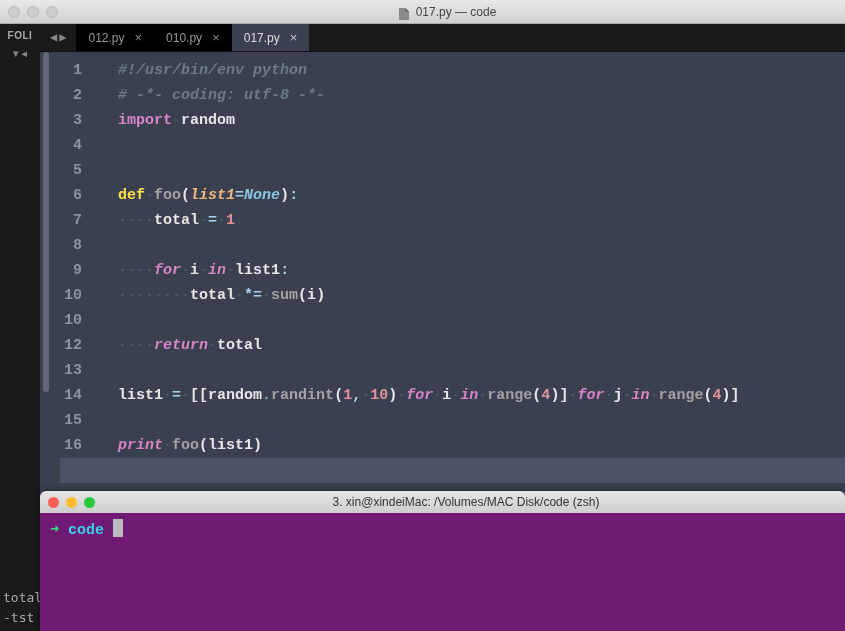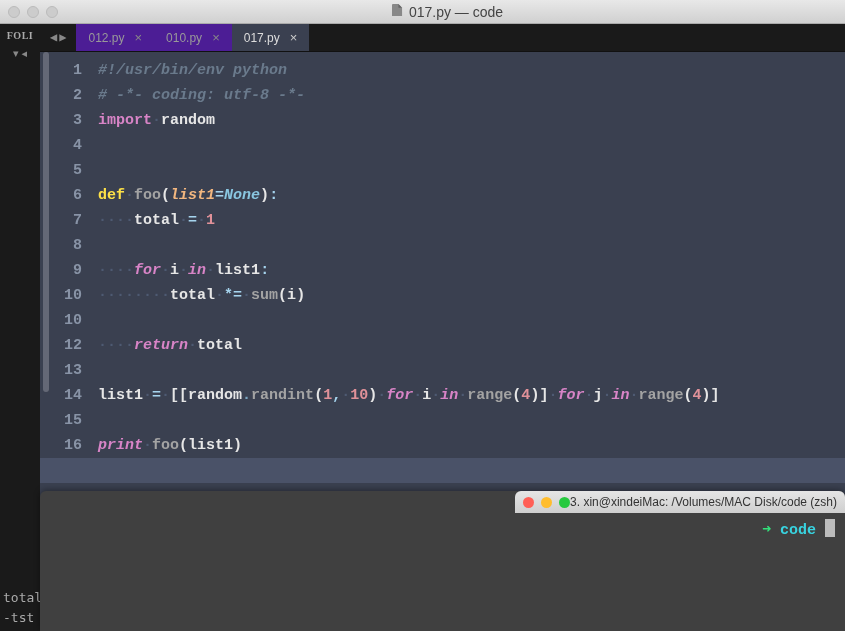--- a/index.html
+++ b/index.html
@@ -1,66 +1,66 @@
 <!DOCTYPE html>
 <html><head>
 <meta charset="utf-8">
 <style>
 * { margin: 0; padding: 0; box-sizing: border-box; }
 body { font-family: Menlo, Monaco, 'Courier New', monospace; font-size: 13px; background: #1a1a1a; width: 845px; height: 631px; overflow: hidden; }
 
 .titlebar { height: 24px; background: linear-gradient(#e8e8e8, #d0d0d0); display: flex; align-items: center; padding: 0 8px; border-bottom: 1px solid #aaa; }
 .traffic { display: flex; gap: 7px; }
 .traffic span { width: 12px; height: 12px; border-radius: 50%; background: #ccc; border: 1px solid #bbb; }
-.title-center { flex: 1; text-align: center; color: #444; font-family: -apple-system, sans-serif; font-size: 14px; display: flex; justify-content: center; align-items: flex-start; gap: 6px; }
+.title-center { flex: 1; text-align: center; color: #444; font-family: -apple-system, sans-serif; font-size: 12px; display: flex; justify-content: center; align-items: flex-end; gap: 6px; }
 .doc-icon { width: 11px; height: 11px; display: inline-block; }
 .doc-icon svg { display: block; }
 
 .main-row { display: flex; height: calc(100% - 24px); }
 
 .sidebar { width: 40px; background: #1a1a1a; color: #888; padding-top: 6px; display: flex; flex-direction: column; align-items: center; font-size: 10px; font-family: -apple-system, sans-serif; }
-.sidebar .folderlabel { color: #aaa; letter-spacing: 0.5px; font-weight: bold; font-family: Liberation Serif, serif; }
+.sidebar .folderlabel { color: #aaa; letter-spacing: 0.5px; font-weight: bold; }
 .sidebar .arrow-down { margin-top: 6px; font-size: 11px; }
 .sidebar-bottom { margin-top: auto; width: 100%; color: #aaa; font-size: 13px; line-height: 1.5; padding-left: 3px; padding-bottom: 4px; font-family: Menlo, monospace; }
 
 .editor-col { flex: 1; display: flex; flex-direction: column; min-width: 0; }
 
 .tabbar { height: 28px; background: #1a1a1a; display: flex; align-items: center; border-bottom: 1px solid #111; }
 .tab-navs { display: flex; gap: 2px; padding: 0 10px; color: #888; }
 .tab-navs span { font-size: 12px; cursor: default; }
-.tab { display: flex; align-items: center; gap: 10px; padding: 0 12px; height: 100%; color: #999; font-family: -apple-system, sans-serif; font-size: 12px; background: #4c1d95; }
+.tab { display: flex; align-items: center; gap: 10px; padding: 0 12px; height: 100%; color: #999; font-family: -apple-system, sans-serif; font-size: 12px; background: #000000; }
 .tab.active { background: #3a4050; color: #ddd; justify-content: center; }
 .tab .close { color: #888; font-size: 13px; }
 .tab.active .close { color: #ccc; }
 
 .editor { position: relative; background: #3a4050; height: 455px; display: flex; overflow: hidden; }
 .editor-scrollbar { position: absolute; left: 0; top: 0; width: 10px; height: 100%; }
 .editor-scrollbar .thumb { position: absolute; left: 3px; top: 0; width: 6px; height: 340px; background: rgba(180,180,190,0.35); border-radius: 3px; }
 .gutter { width: 52px; text-align: right; padding: 6px 10px 0 0; color: #8893a6; font-weight: bold; user-select: none; font-size: 15px; line-height: 25px; }
 .gutter div { height: 25px; }
-.code { flex: 1; padding: 6px 0 0 6px; font-size: 15px; line-height: 25px; white-space: pre; font-weight: bold; }
+.code { flex: 1; padding: 6px 0 0 6px; font-size: 15px; line-height: 25px; white-space: pre; font-weight: bold; margin-left: 20px; }
 .code .line { height: 25px; }
 .code .line.current { background: #4a5268; margin-left: -58px; padding-left: 58px; }
 
 .tok-comment { color: #6a7a8c; font-style: italic; }
 .tok-keyword { color: #d884c7; font-style: italic; }
 .tok-import { color: #d884c7; }
 .tok-module { color: #e6e6e6; }
 .tok-def { color: #fde047; }
 .tok-func { color: #a3a3a3; }
 .tok-param { color: #f3b77f; font-style: italic; }
 .tok-op { color: #a6d4ee; }
 .tok-paren { color: #e6e6e6; }
 .tok-builtin { color: #89c6e0; font-style: italic; }
 .tok-num { color: #e09199; }
 .tok-var { color: #e6e6e6; }
 .tok-dot { color: #7aa6c2; }
 .tok-ws { color: #4e5a72; }
 
-.terminal { position: absolute; left: 40px; bottom: 0; width: 805px; height: 140px; background: #404040; border-top-left-radius: 6px; border-top-right-radius: 6px; box-shadow: 0 -1px 6px rgba(0,0,0,0.4); display: flex; flex-direction: column; align-items: flex-end; }
+.terminal { position: absolute; left: 40px; bottom: 0; width: 805px; height: 140px; background: #701a75; border-top-left-radius: 6px; border-top-right-radius: 6px; box-shadow: 0 -1px 6px rgba(0,0,0,0.4); display: flex; flex-direction: column; }
 .term-titlebar { height: 22px; background: linear-gradient(#e5e5e5, #cfcfcf); border-top-left-radius: 6px; border-top-right-radius: 6px; display: flex; align-items: center; padding: 0 8px; font-family: -apple-system, sans-serif; font-size: 12px; color: #333; }
 .term-traffic { display: flex; gap: 7px; }
 .term-traffic span { width: 11px; height: 11px; border-radius: 50%; }
 .term-traffic .r { background: #ff5f56; }
 .term-traffic .y { background: #ffbd2e; }
 .term-traffic .g { background: #27c93f; }
 .term-title { flex: 1; text-align: center; }
 .term-body { flex: 1; padding: 6px 10px; font-size: 15px; line-height: 22px; font-weight: bold; color: #e6e6e6; }
 .term-arrow { color: #33e07a; }
 .term-cwd { color: #38d3e0; }

